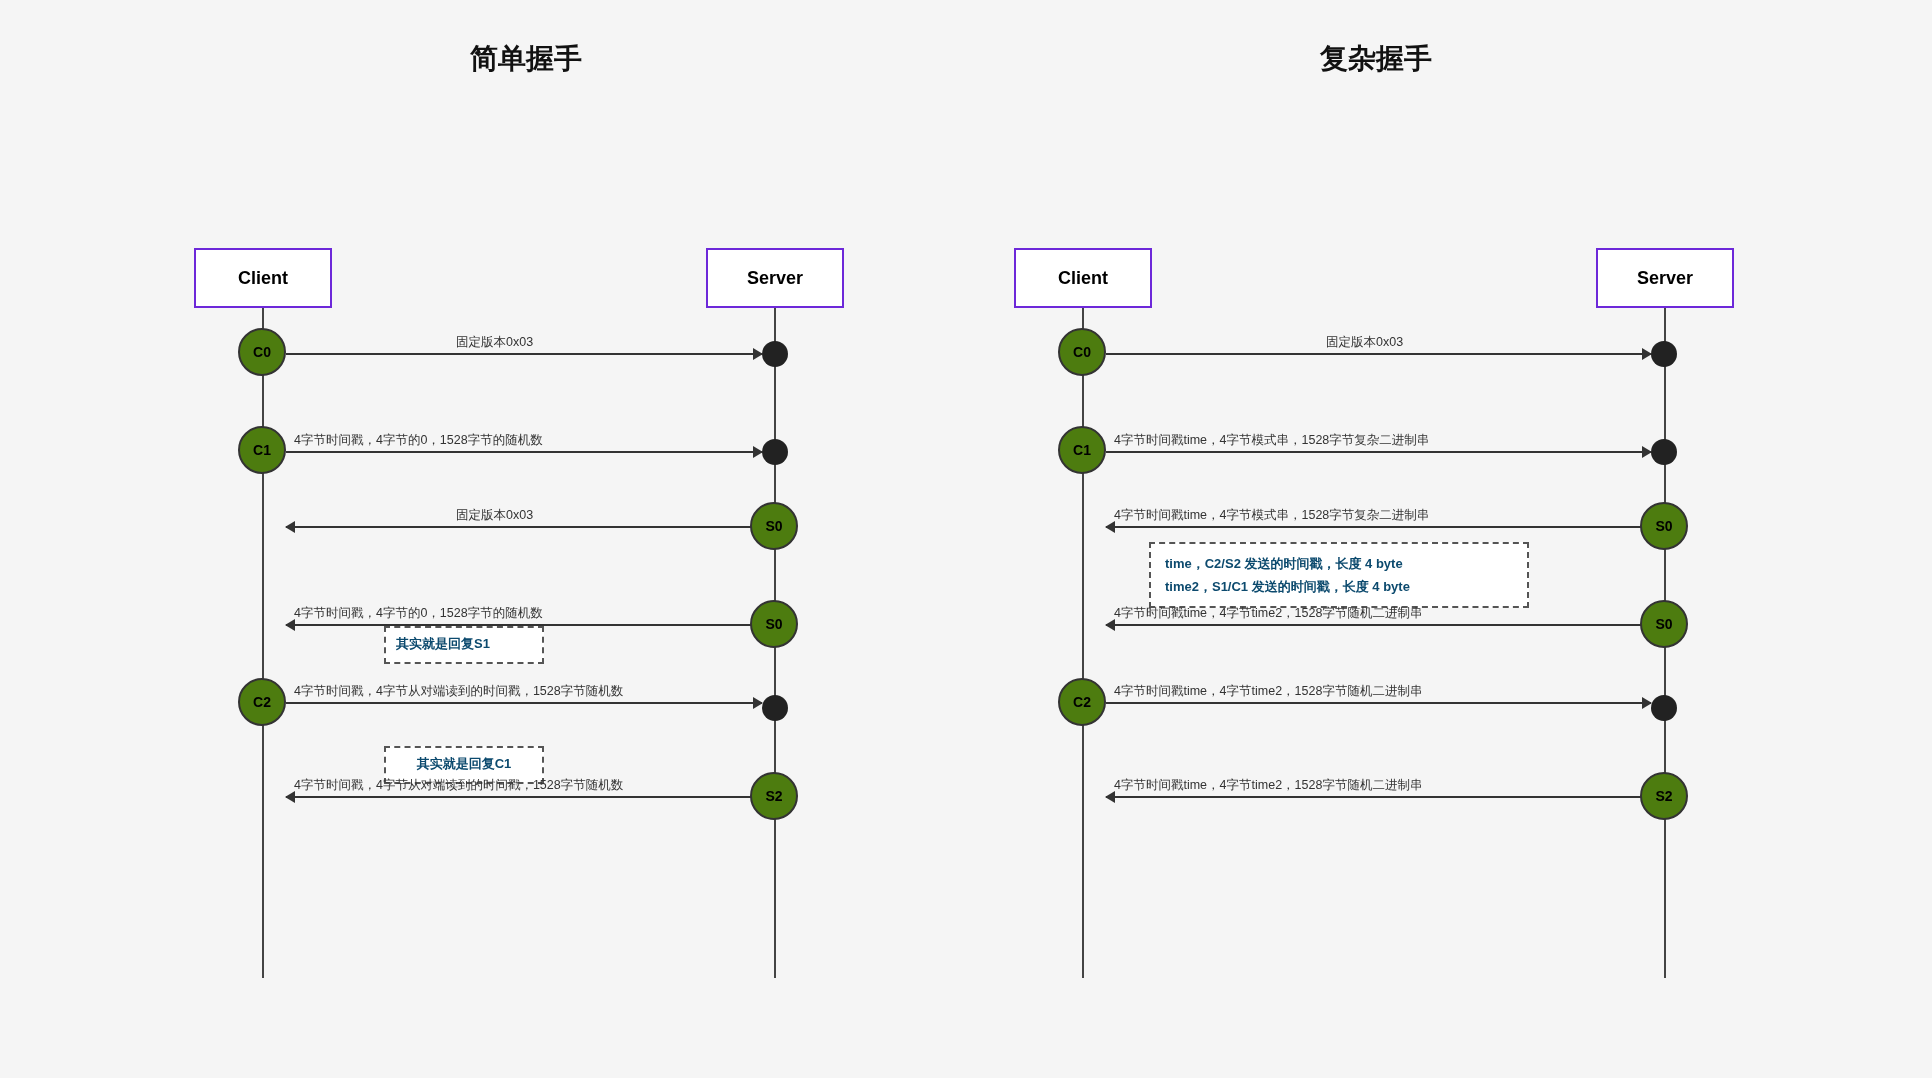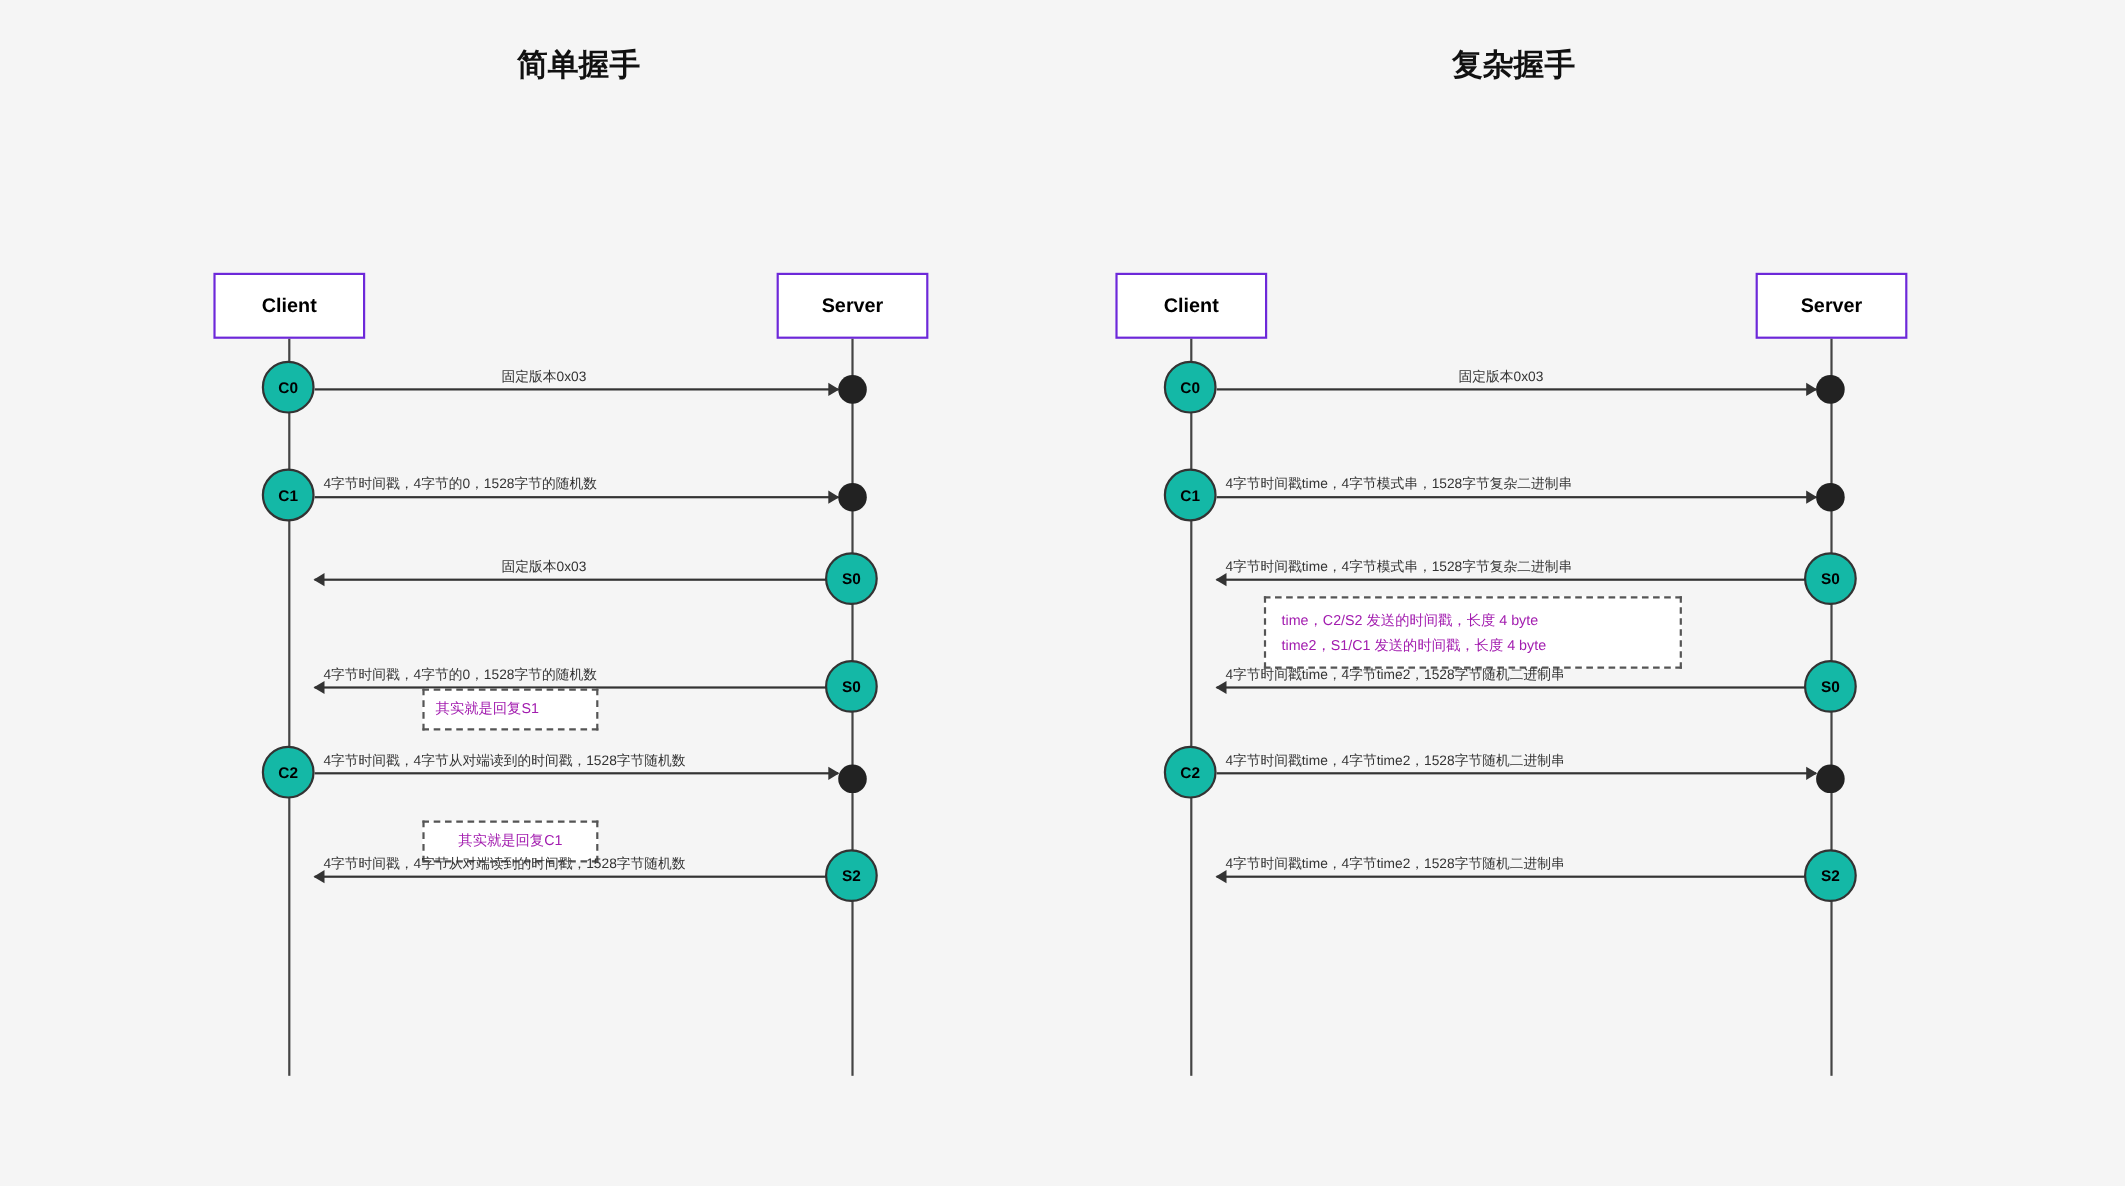--- a/index.html
+++ b/index.html
@@ -56,21 +56,21 @@
       top: 0;
       bottom: 0;
     }
     
     .circle {
       position: absolute;
       width: 48px;
       height: 48px;
       border-radius: 50%;
       border: 2px solid #333;
-      background: #14b8a6;
+      background: #4d7c0f;
       display: flex;
       align-items: center;
       justify-content: center;
       font-size: 14px;
       font-weight: bold;
       z-index: 10;
     }
     
     .circle-filled {
       position: absolute;
@@ -123,22 +123,23 @@
       z-index: 20;
     }
     
     .dashed-box {
       position: absolute;
       border: 2px dashed #555;
       background: #fff;
       padding: 8px 14px;
       font-size: 13px;
       line-height: 1.6;
-      color: #a21caf;
+      color: #0c4a6e;
       z-index: 20;
+      font-weight: bold;
     }
   </style>
 </head>
 <body>
 
 <div class="diagrams-container">
 
   <div class="diagram">
     <div class="diagram-title">简单握手</div>
     <div class="sequence-area" style="position:relative;width:760px;height:860px;">

